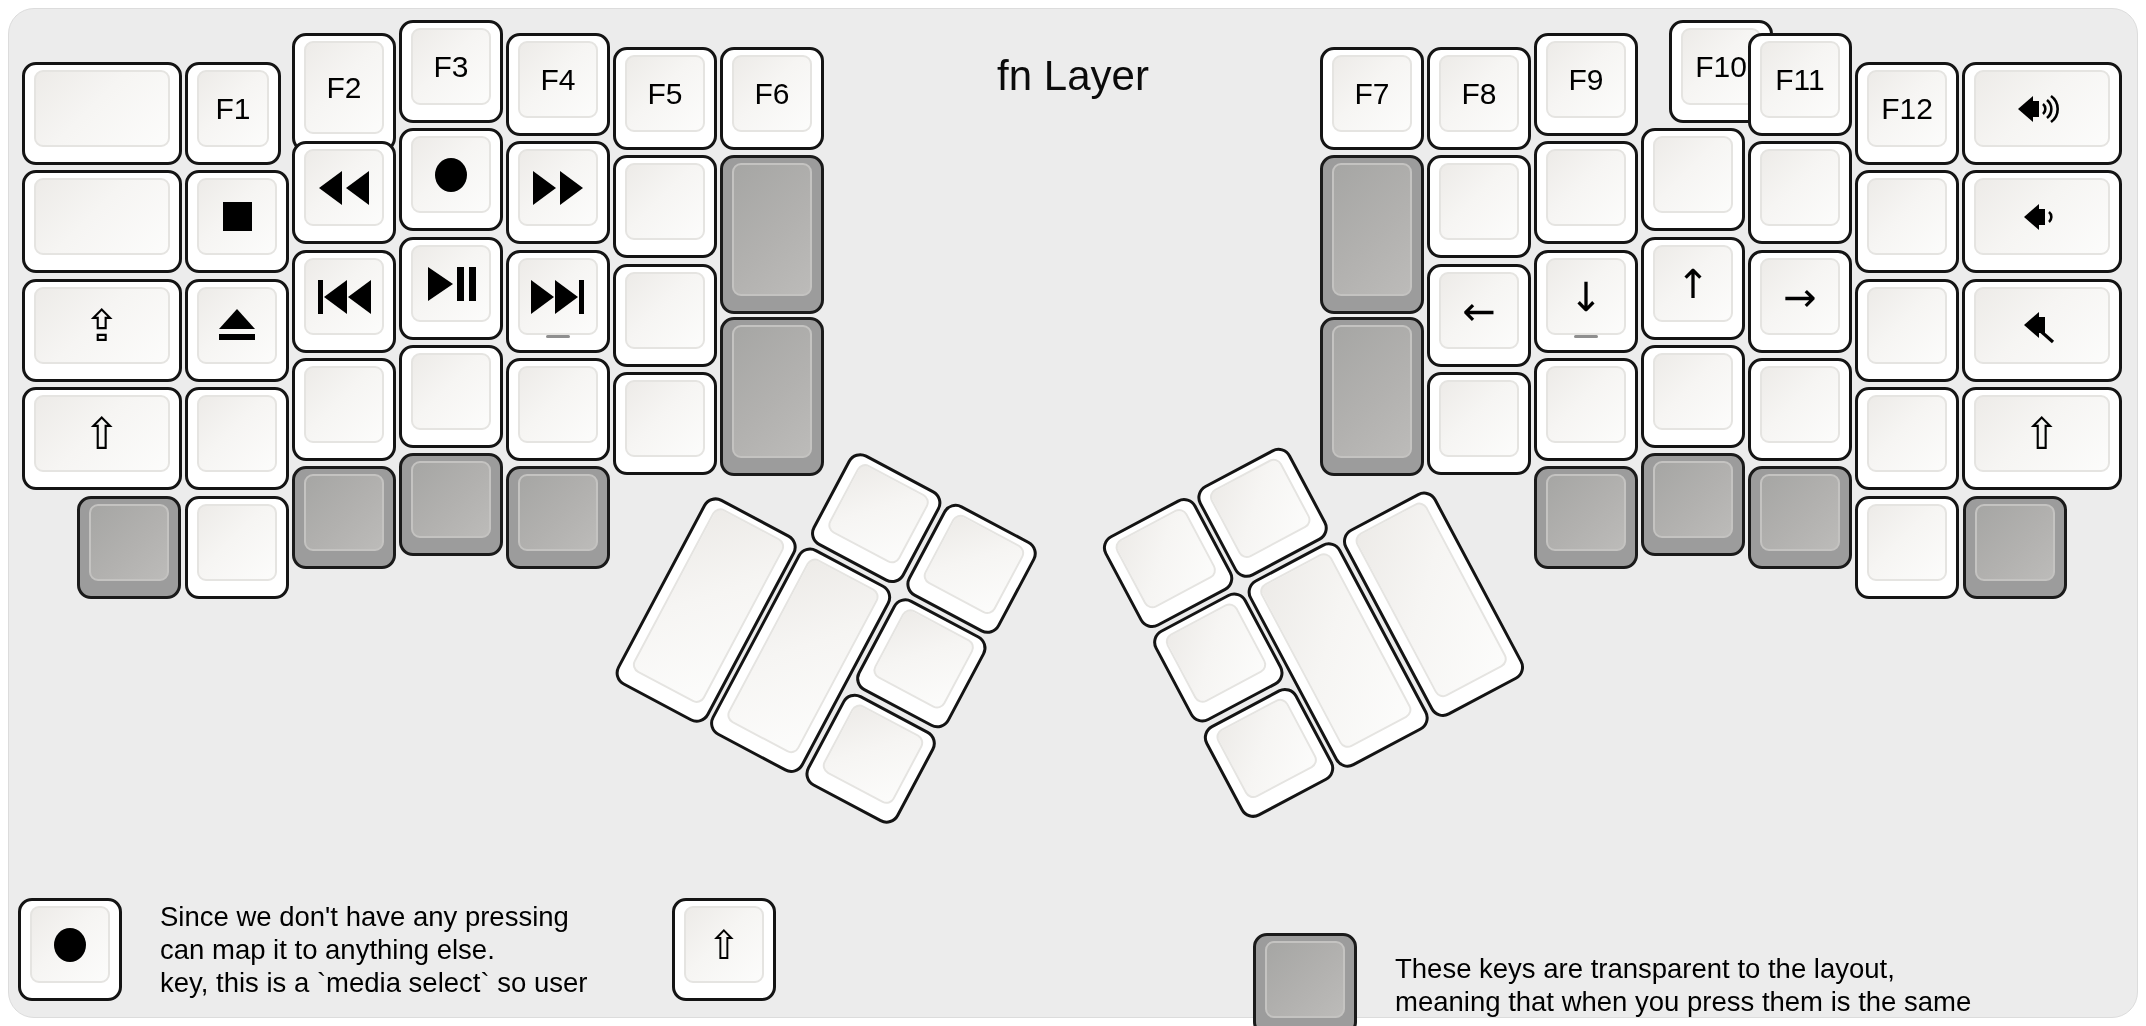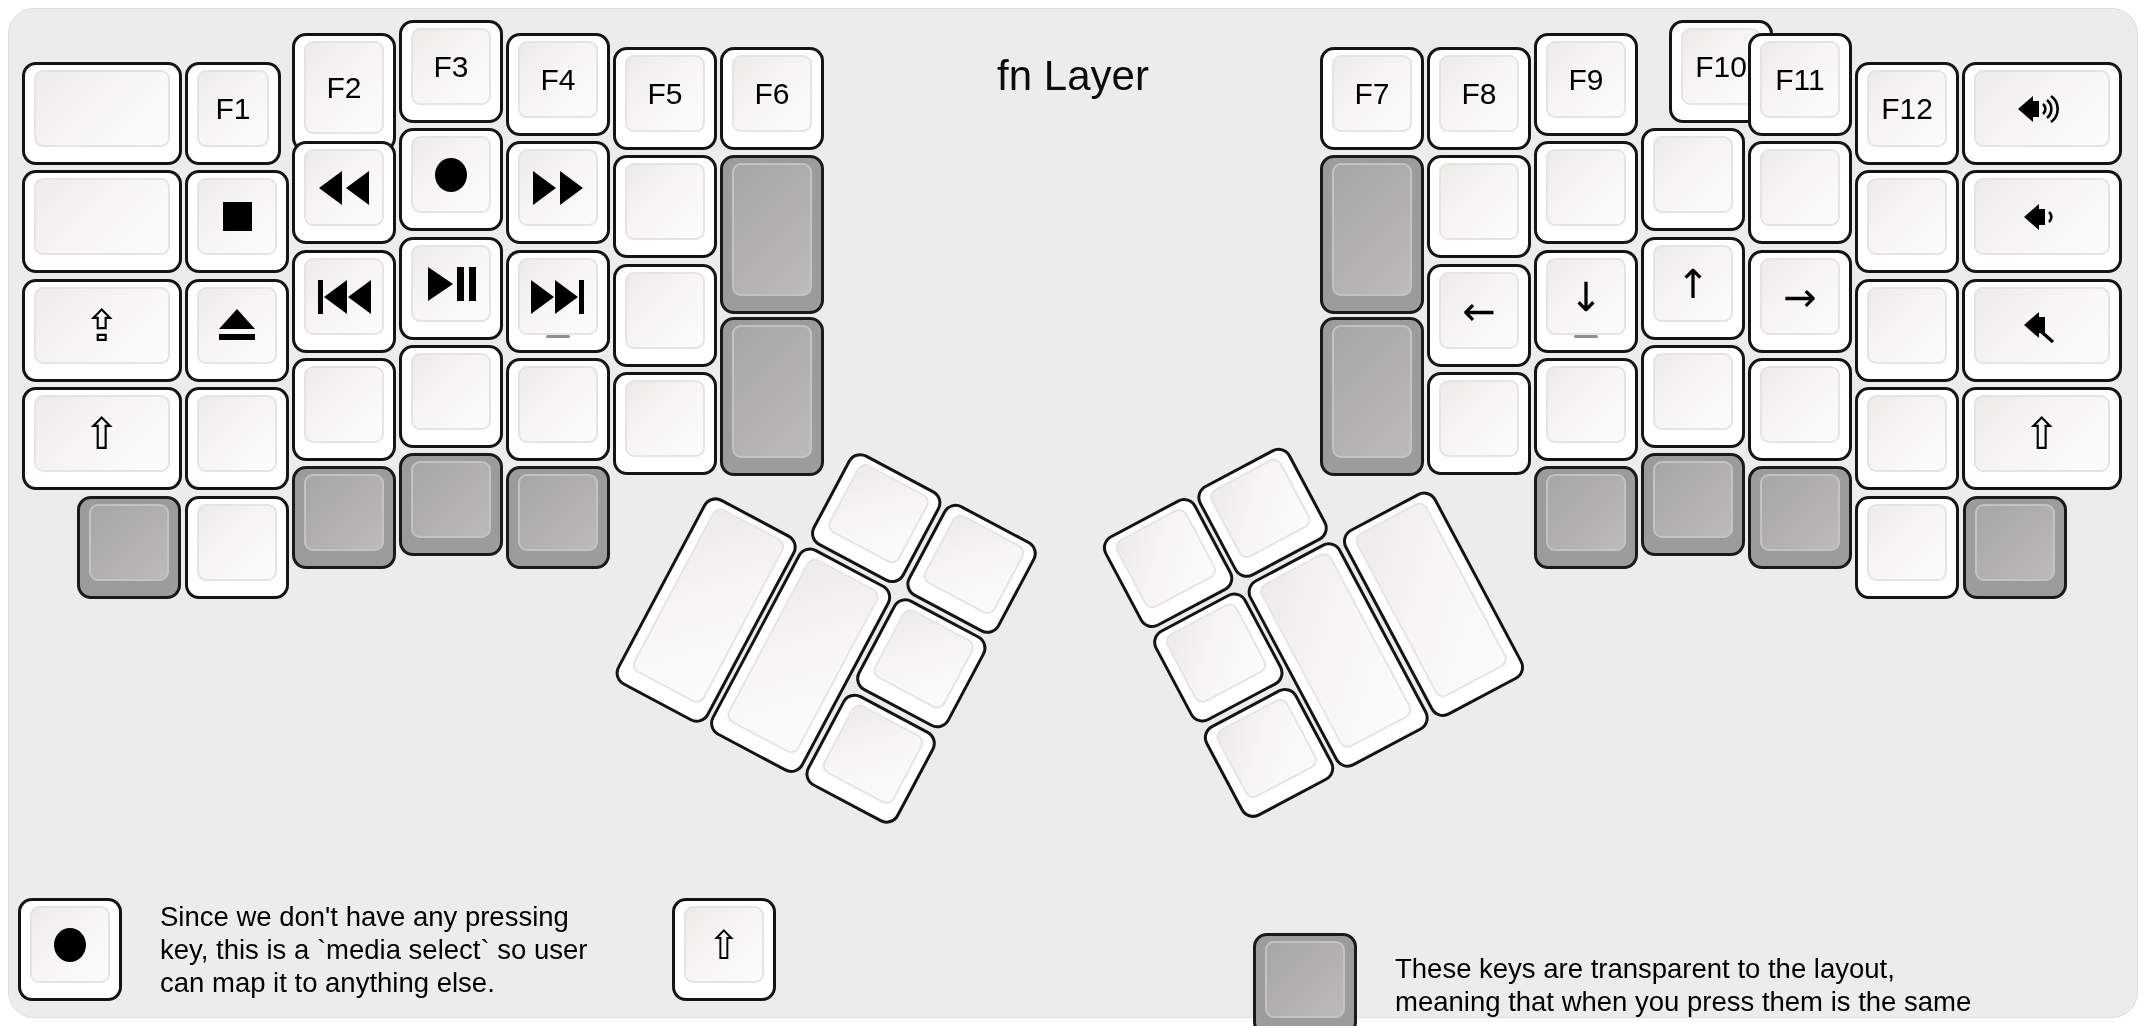--- a/index.html
+++ b/index.html
@@ -399,22 +399,22 @@
               <span class="kicon">
                 <svg width="36" height="36" viewBox="0 0 36 36">
                   <ellipse cx="18" cy="18" rx="16" ry="17" fill="#000"></ellipse>
                 </svg>
               </span>
             </div>
           </div>
         </div>
         <div class="legend-text">
           <div>Since we don't have any pressing</div>
+          <div>can map it to anything else.</div>
           <div>key, this is a `media select` so user</div>
-          <div>can map it to anything else.</div>
         </div>
       </div>
       <div class="legend-item" style="left: 672px;">
         <div class="legend-key">
           <div class="key" style="left: 0px; top: 0px; width: 104px; height: 103px;">
             <div class="keytop">
               <span class="klabel kglyph" style="font-size: 40px;">⇧</span>
             </div>
           </div>
         </div>

